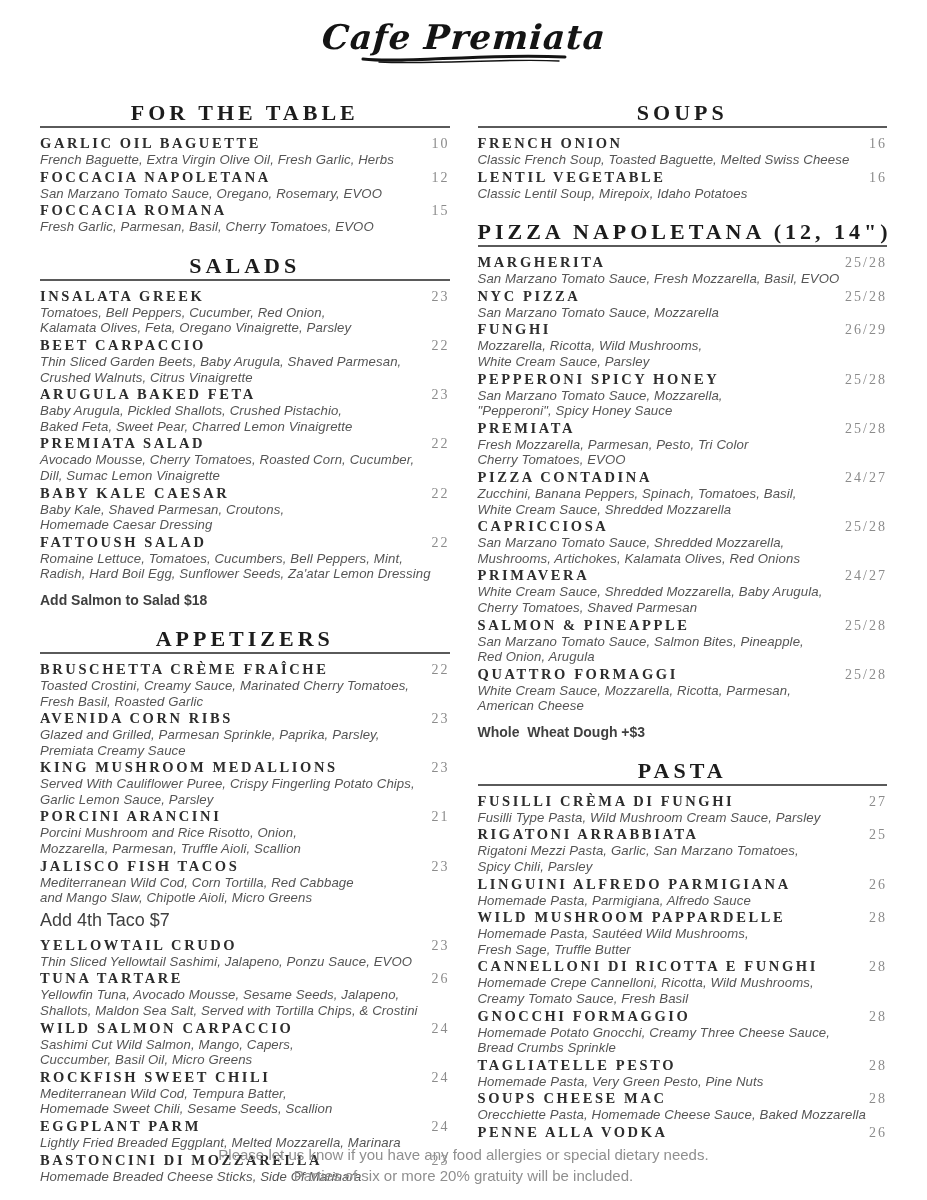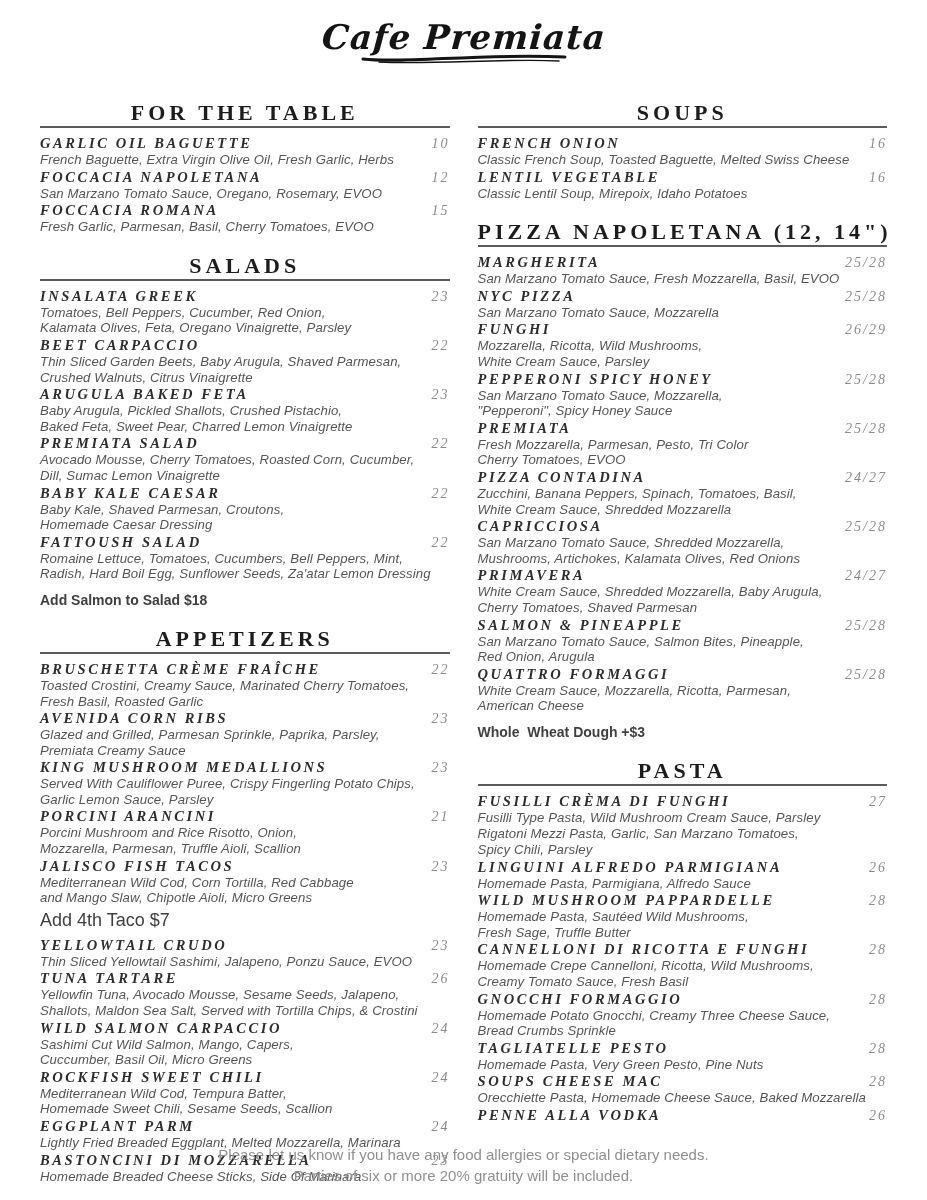--- a/index.html
+++ b/index.html
@@ -47,21 +47,20 @@
     margin:0 0 7px 0;
     border-bottom:2px solid #5a5a5a;
     white-space:nowrap;
   }
   .item{margin-bottom:1px;}
   .item-head{
     display:flex;
     justify-content:space-between;
     align-items:baseline;
     line-height:17px;
-    font-style:italic;
   }
   .item-name{
     font-family:"Liberation Serif","DejaVu Serif",serif;
     font-weight:700;
     font-size:14.5px;
     letter-spacing:2.6px;
     color:#2d2d2d;
     white-space:nowrap;
   }
   .item-price{
@@ -364,20 +363,24 @@
         <section class="menu-section">
           <h2 class="section-title">PASTA</h2>
           <div class="item">
             <div class="item-head">
               <span class="item-name">FUSILLI CRÈMA DI FUNGHI</span>
               <span class="item-price">27</span>
             </div>
             <div class="item-desc">Fusilli Type Pasta, Wild Mushroom Cream Sauce, Parsley</div>
           </div>
           <div class="item">
+            <div class="item-head">
+              <span class="item-name">RIGATONI ARRABBIATA</span>
+              <span class="item-price">25</span>
+            </div>
             <div class="item-desc">Rigatoni Mezzi Pasta, Garlic, San Marzano Tomatoes,<br>Spicy Chili, Parsley</div>
           </div>
           <div class="item">
             <div class="item-head">
               <span class="item-name">LINGUINI ALFREDO PARMIGIANA</span>
               <span class="item-price">26</span>
             </div>
             <div class="item-desc">Homemade Pasta, Parmigiana, Alfredo Sauce</div>
           </div>
           <div class="item">

